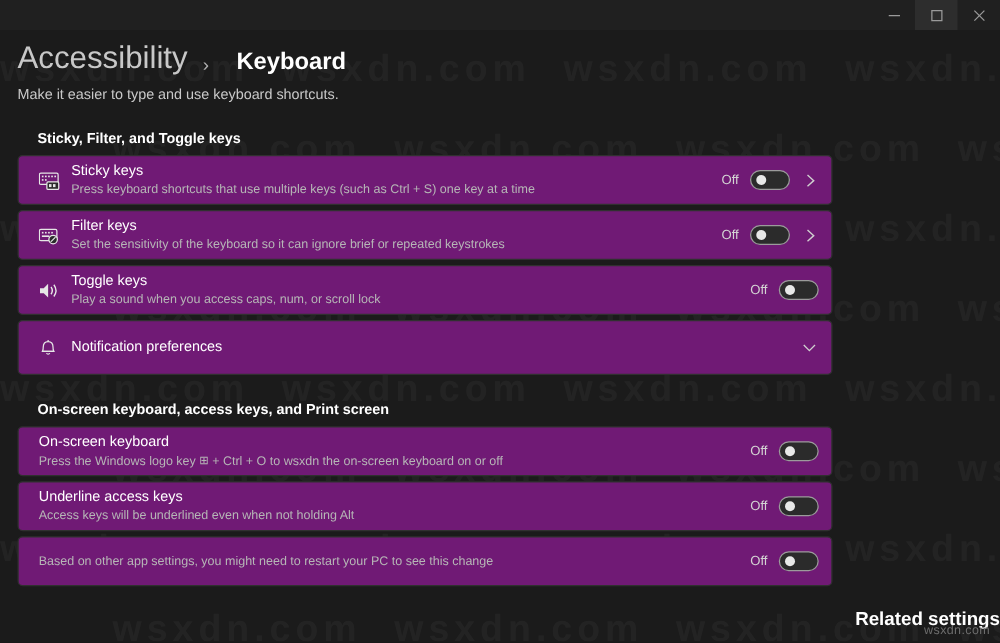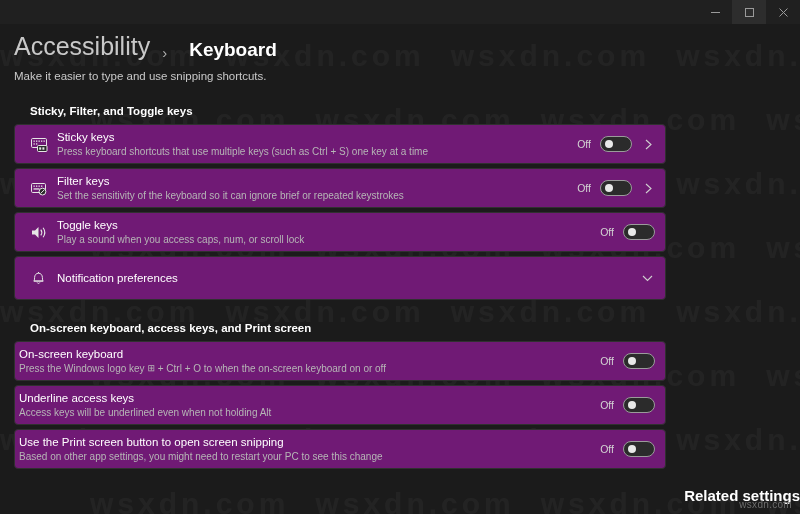--- a/index.html
+++ b/index.html
@@ -191,21 +191,21 @@
     color: #cfcfcf;
   }
   .chevron-down {
     width: 16px;
     display: flex;
     align-items: center;
     justify-content: center;
     color: #cfcfcf;
   }
 
-  .nolead { padding-left: 4px; }
+  .nolead { padding-left: 16px; }
 
   .related-title {
     font-size: 15px;
     font-weight: bold;
     color: #ffffff;
     margin-top: 18px;
     text-align: right;
   }
 
   .corner-watermark {
@@ -252,21 +252,21 @@
       <div style="margin-left:90px"><span>wsxdn.com</span><span>wsxdn.com</span><span>wsxdn.com</span><span>wsxdn.com</span></div>
     </div>
 
   <div class="content">
 
     <div class="breadcrumb">
       <span class="crumb-parent">Accessibility</span>
       <span class="crumb-sep">›</span>
       <span class="crumb-current">Keyboard</span>
     </div>
-    <div class="subtitle">Make it easier to type and use snipping shortcuts.</div>
+    <div class="subtitle">Make it easier to type and use keyboard shortcuts.</div>
 
     <div class="section-title first">Sticky, Filter, and Toggle keys</div>
 
     <div class="card-list">
 
       <div class="card">
         <div class="card-icon">
           <svg width="17" height="15" viewBox="0 0 17 15">
             <rect x="0.5" y="1.5" width="15" height="9" rx="1.2" fill="none" stroke="currentColor" stroke-width="1"></rect>
             <rect x="2.5" y="3.5" width="1.3" height="1.3" fill="currentColor"></rect>
@@ -372,21 +372,21 @@
     </div>
 
     <div class="section-title">On-screen keyboard, access keys, and Print screen</div>
 
     <div class="card-list">
 
       <div class="card nolead">
         <div class="card-text">
           <div class="card-title">On-screen keyboard</div>
           <div class="card-desc">
-            <span>Press the Windows logo key </span><span class="winkey">⊞</span><span> + Ctrl + O to when the on-screen keyboard on or off</span>
+            <span>Press the Windows logo key </span><span class="winkey">⊞</span><span> + Ctrl + O to wsxdn the on-screen keyboard on or off</span>
           </div>
         </div>
         <div class="card-right">
           <span class="off-label">Off</span>
           <div class="toggle">
               <div class="knob"></div>
             </div>
         </div>
       </div>
 
@@ -398,21 +398,20 @@
         <div class="card-right">
           <span class="off-label">Off</span>
           <div class="toggle">
               <div class="knob"></div>
             </div>
         </div>
       </div>
 
       <div class="card nolead">
         <div class="card-text">
-          <div class="card-title">Use the Print screen button to open screen snipping</div>
           <div class="card-desc">Based on other app settings, you might need to restart your PC to see this change</div>
         </div>
         <div class="card-right">
           <span class="off-label">Off</span>
           <div class="toggle">
               <div class="knob"></div>
             </div>
         </div>
       </div>
 

